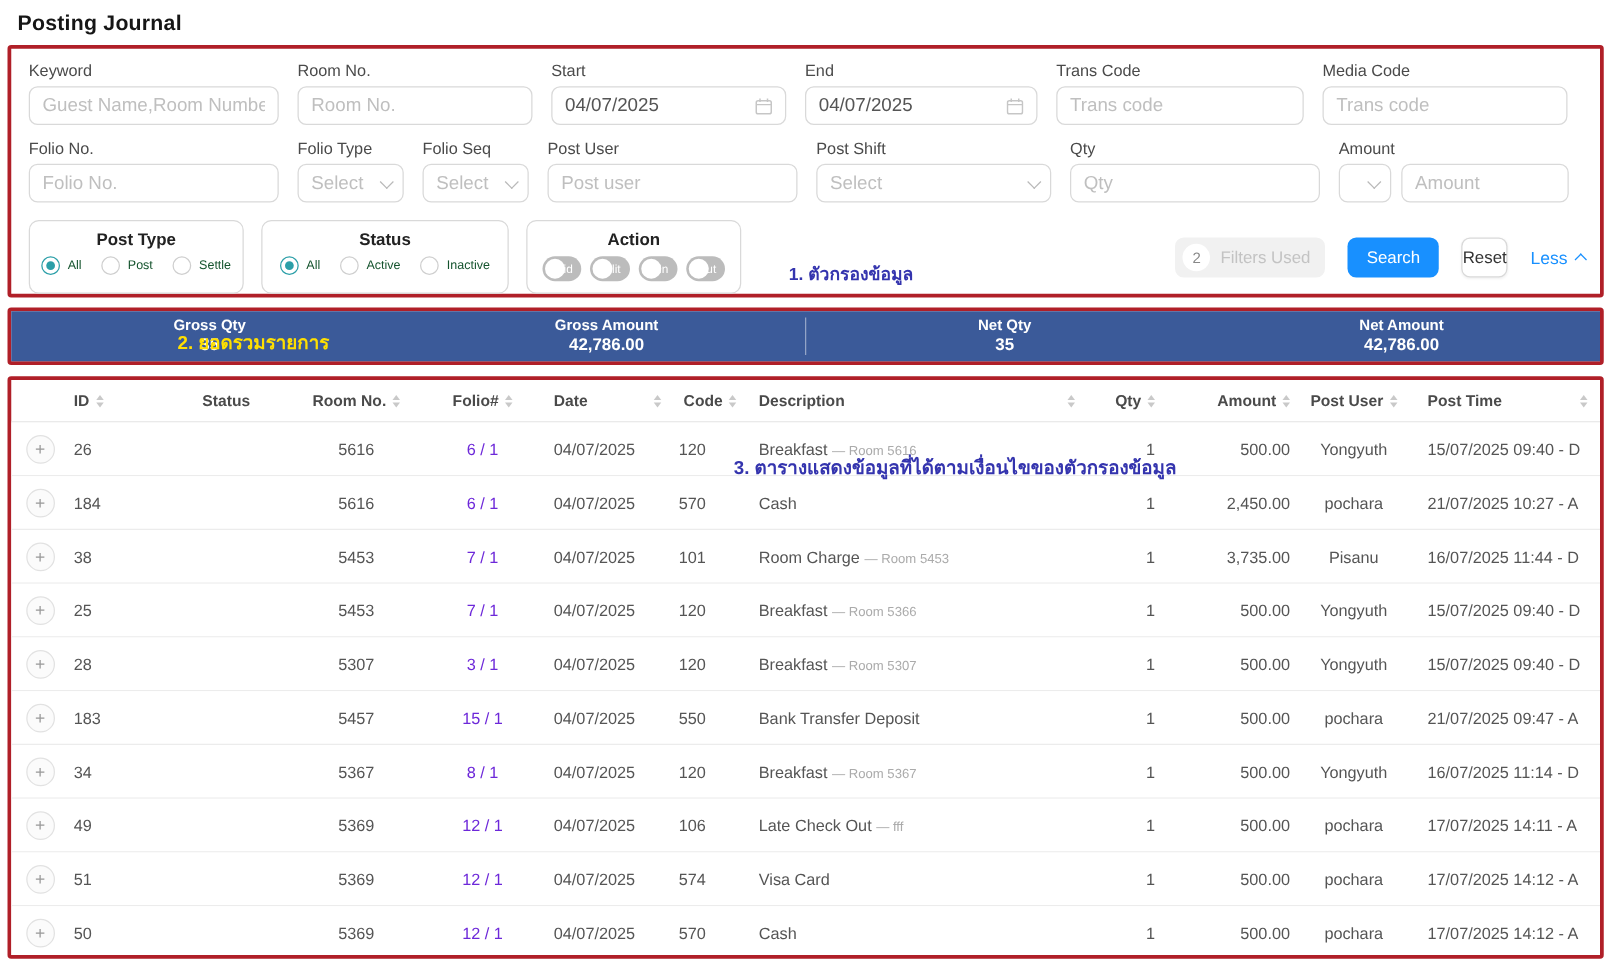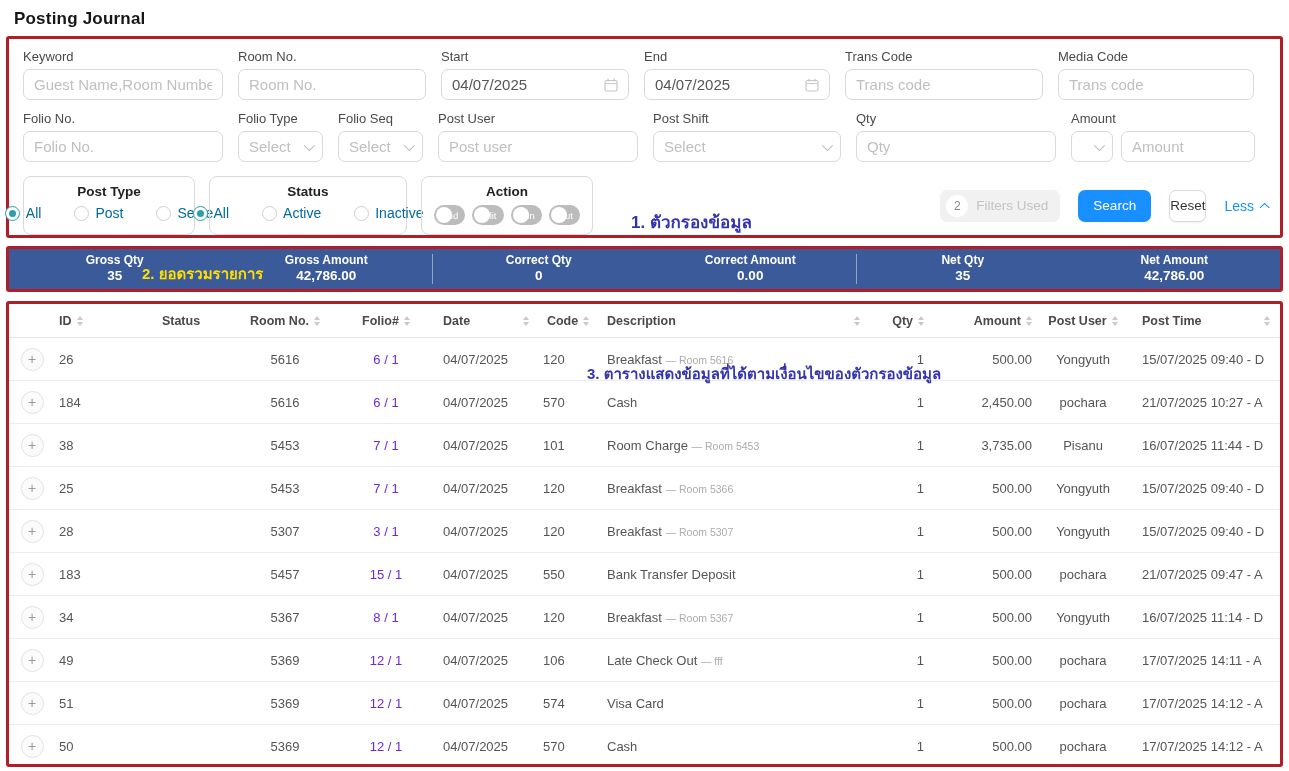--- a/index.html
+++ b/index.html
@@ -25,32 +25,32 @@
   .chev-up { display:inline-block; width:7px; height:7px; border-right:1.8px solid #1890ff;
     border-bottom:1.8px solid #1890ff; transform:rotate(-135deg) translateX(-3px); margin-left:5px; }
   .cal-icon { margin-left:auto; flex:none; opacity:.55; }
   .w200{width:200px} .w188{width:188px} .w186{width:186px} .w198{width:198px} .w196{width:196px}
   .w85{width:85px} .w42{width:42px} .w134{width:134px}
   .amount-pair { display:flex; gap:8px; align-items:flex-end; }
 
   .frow.bottom { margin-top:14px; align-items:stretch; gap:14px; position:relative; }
   .fgroup { border:1px solid #d9d9d9; border-radius:8px; padding:7px 12px 9px 12px; text-align:center; }
   .fgroup .gtitle { font-size:13.5px; font-weight:700; color:#222; margin-bottom:6px; }
-  .opts { display:flex; gap:33px; align-items:center; justify-content:center; font-size:14px; color:#0369a1; }
+  .opts { display:flex; gap:16px; align-items:center; justify-content:center; font-size:10px; color:#14532d; }
   .opt { display:flex; align-items:center; gap:6px; cursor:pointer; }
   .radio { width:15px; height:15px; border:1px solid #cfcfcf; border-radius:50%; background:#fff; position:relative; flex:none; }
   .radio.checked { border-color:#2b9fa8; }
   .radio.checked::after { content:""; position:absolute; inset:3px; border-radius:50%; background:#2b9fa8; }
   .toggles { display:flex; gap:7px; align-items:center; }
   .toggle { width:48px; height:20px; border-radius:10px; background:#bcbcbc; position:relative;
     display:flex; align-items:center; justify-content:flex-end; padding-right:7px; cursor:pointer; }
   .toggle .knob { position:absolute; left:2px; top:2px; width:16px; height:16px; border-radius:50%; background:#fff; }
   .toggle .tlabel { color:#fff; font-size:9.5px; }
 
-  .anno { color:#3434ae; font-weight:700; font-size:17px; }
+  .anno { color:#3434ae; font-weight:700; font-size:14px; }
   .anno-1 { position:absolute; left:608px; top:32px; white-space:nowrap; }
 
   .right-actions { margin-left:auto; display:flex; align-items:center; gap:18px; }
   .badge-pill { height:32px; background:#f1f1f1; border-radius:7px; display:flex; align-items:center;
     gap:8px; padding:0 12px 0 6px; }
   .badge-pill .cnt { width:22px; height:22px; background:#fff; border-radius:50%; display:flex;
     align-items:center; justify-content:center; font-size:12px; color:#888; }
   .badge-pill .btxt { color:#c3c3c3; font-size:13.5px; }
   .btn { height:32px; border-radius:7px; font-size:13.5px; display:flex; align-items:center;
     justify-content:center; cursor:pointer; border:none; }
@@ -281,30 +281,20 @@
           <div class="slabel">Gross Qty</div>
           <div class="sval">35</div>
         </div>
         <div class="stat">
           <div class="slabel">Gross Amount</div>
           <div class="sval">42,786.00</div>
         </div>
       </div>
       <div class="sgroup">
         <div class="stat">
-          <div class="slabel">Correct Qty</div>
-          <div class="sval">0</div>
-        </div>
-        <div class="stat">
-          <div class="slabel">Correct Amount</div>
-          <div class="sval">0.00</div>
-        </div>
-      </div>
-      <div class="sgroup">
-        <div class="stat">
           <div class="slabel">Net Qty</div>
           <div class="sval">35</div>
         </div>
         <div class="stat">
           <div class="slabel">Net Amount</div>
           <div class="sval">42,786.00</div>
         </div>
       </div>
       <span class="anno-2">2. ยอดรวมรายการ</span>
     </div>

